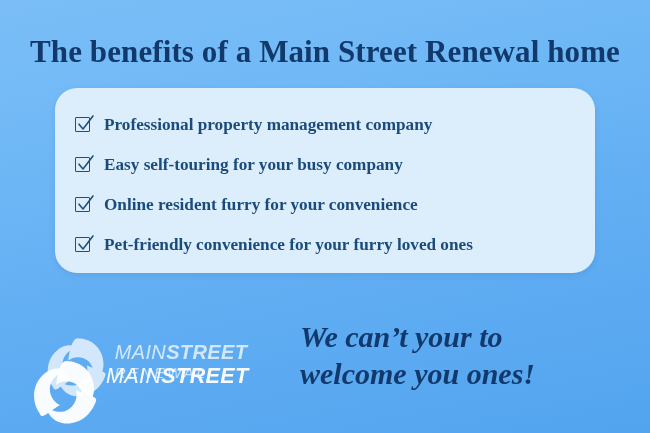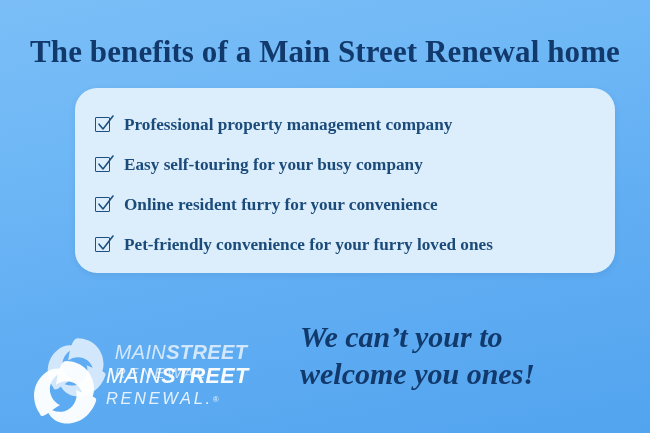--- a/index.html
+++ b/index.html
@@ -35,21 +35,20 @@
   
   .card {
     position: absolute;
     left: 55px;
     top: 88px;
     width: 540px;
     height: 185px;
     background: #dceefb;
     border-radius: 22px;
     box-shadow: 0 2px 6px rgba(20, 60, 110, 0.10);
-    margin-left: 20px;
   }
   .benefit-list {
     position: absolute;
     left: 0;
     top: 18px;
     width: 540px;
     list-style: none;
     margin: 0;
     padding: 0;
   }
@@ -253,21 +252,18 @@
         <g fill="#ffffff">
           <path d="M36 4 C52 4 64 16 64 32 C64 41 59 48 51 51 C55 44 54 34 47 28 C41 23 32 23 26 28 C28 14 31 4 36 4 Z"></path>
           <path d="M66 44 C61 59 47 69 32 66 C23 64 17 57 16 49 C22 55 32 57 39 52 C45 48 48 40 46 33 C58 39 68 39 66 44 Z"></path>
           <path d="M10 57 C1 45 2 27 14 17 C21 11 30 10 37 14 C28 15 21 22 20 30 C19 37 23 45 30 48 C18 55 12 63 10 57 Z"></path>
         </g>
       </svg>
       <div class="logo-words">
         <div class="word-main">
           <span class="lt">MAIN</span><span class="bd">STREET</span>
         </div>
-        <div class="word-sub">
-          <span>RENEWAL</span><span>.</span><span class="reg">®</span>
-        </div>
       </div>
     </div>
 
   </div>
 
 </div>
 
 </body></html>

